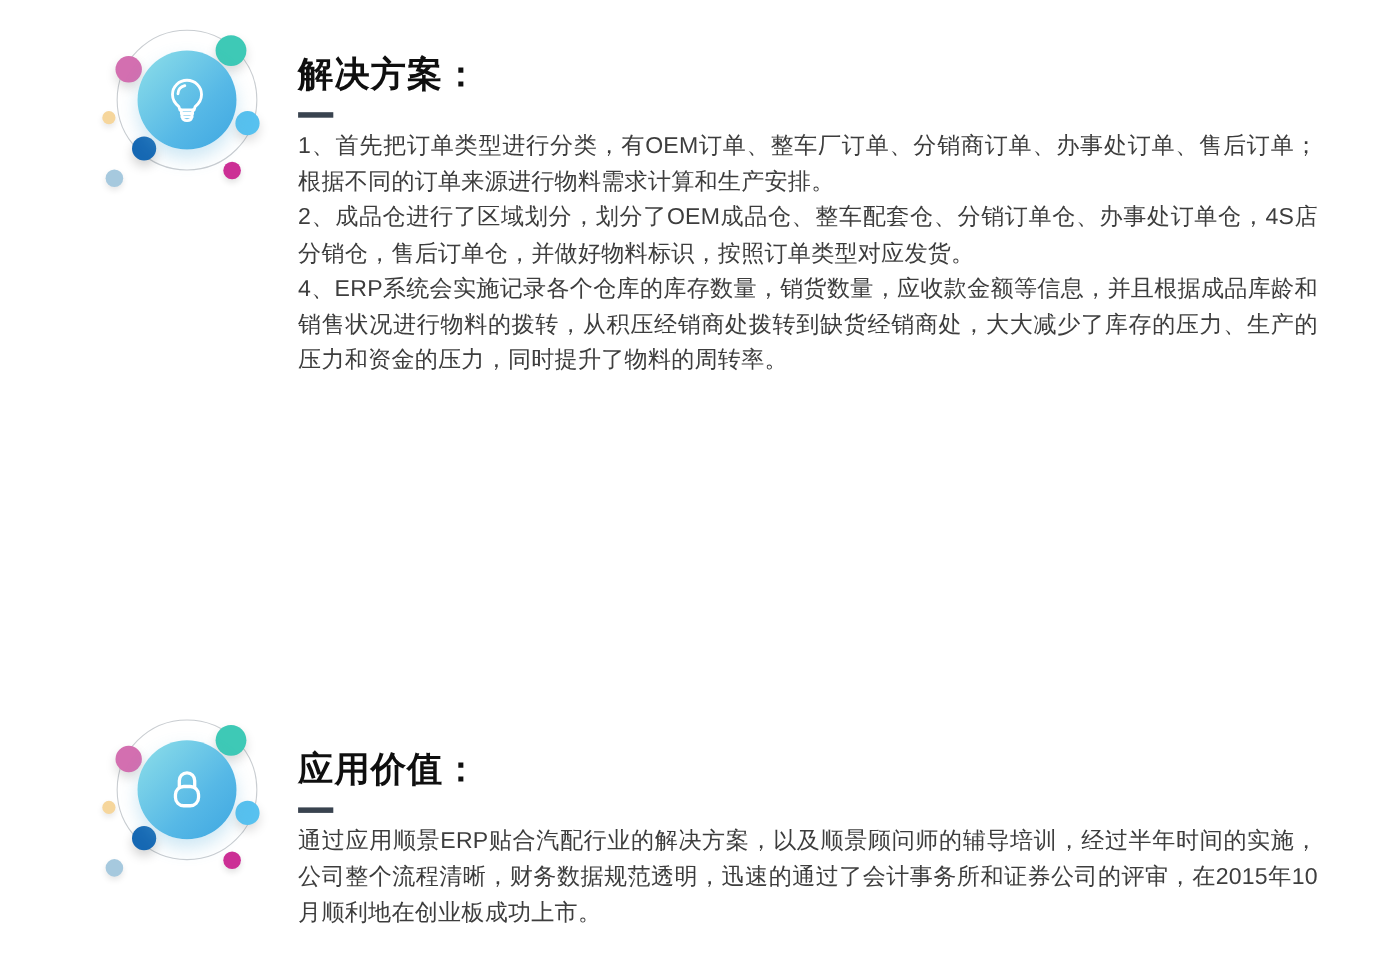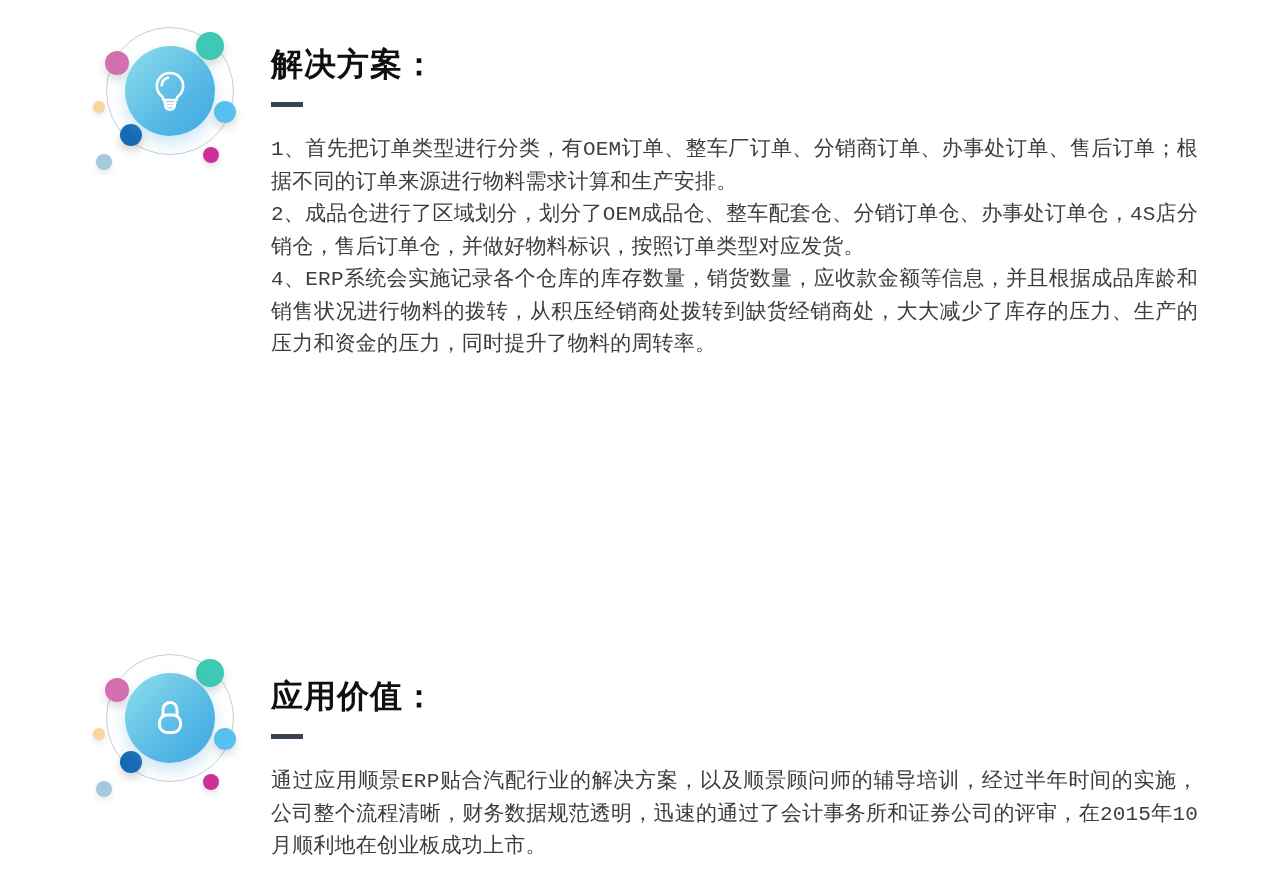--- a/index.html
+++ b/index.html
@@ -3,21 +3,21 @@
 <meta charset="utf-8">
 <style>
   * { margin:0; padding:0; box-sizing:border-box; }
   html,body { background:#ffffff; }
   .page {
     position:relative;
     width:1264px;
     height:889px;
     background:#ffffff;
     overflow:hidden;
-    font-family:Liberation Mono, monospace;
+    font-family:Liberation Sans, sans-serif;
   }
 
   
   .badge { position:absolute; left:90px; width:160px; height:170px; }
   .badge-solution { top:11px; }
   .badge-value    { top:638px; }
 
   .ring {
     position:absolute; left:16px; top:16px; width:128px; height:128px;
     border:1px solid #c9cdd1; border-radius:50%;
@@ -43,21 +43,21 @@
   .content-solution { top:48px; }
   .content-value    { top:680px; }
 
   .section-heading {
     font-size:32px; line-height:38px; font-weight:bold;
     color:#0f0f0f; letter-spacing:1px;
   }
   .heading-dash {
     width:32px; height:5px; background:#39434f; margin-top:16px;
   }
-  .paras { margin-top:27px; }
+  .paras { margin-top:10px; }
   .paras p {
     font-size:21px; line-height:32.5px; color:#3d3d3d;
     text-align:justify; text-justify:inter-ideograph;
     letter-spacing:0.2px;
   }
   svg { display:block; }
 </style>
 </head>
 <body>
 

